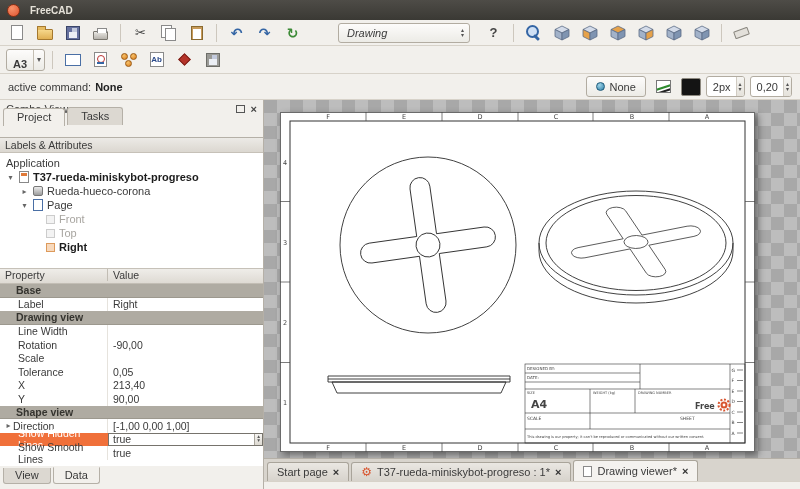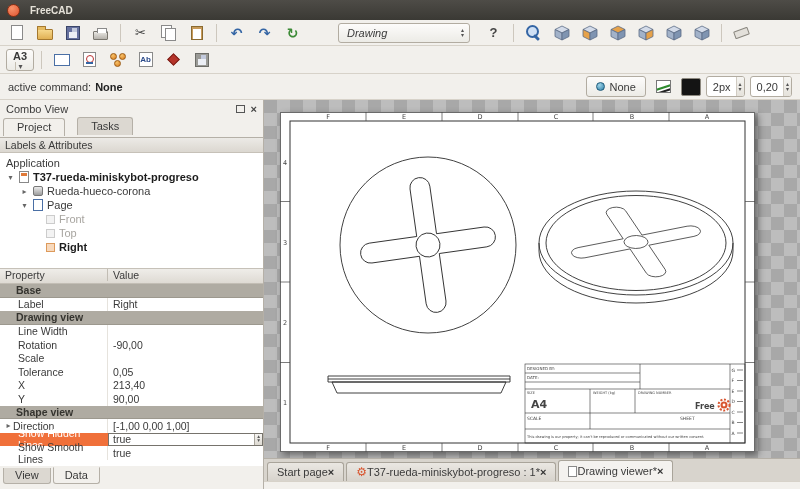--- a/index.html
+++ b/index.html
@@ -48,21 +48,21 @@
   .icon-annot { width: 14px; height: 15px; background: #fff; border: 1px solid #8a8a8a; font-size: 8px; font-weight: bold; color: #2b4a8a; display:flex; align-items:center; justify-content:center; }
   .icon-symbol { width: 9px; height: 9px; background: #b53329; transform: rotate(45deg); border: 1px solid #7a1f18; }
   .droplet { width: 9px; height: 9px; border-radius: 50%; background: radial-gradient(circle at 35% 30%, #9fd4e8, #2e7fa8); border: 1px solid #1d5a7a; }
   .icon-style { width: 15px; height: 13px; background: #fff; border: 1px solid #777; position: relative; overflow:hidden; }
   .icon-style::before { content:""; position:absolute; left:-2px; top:5px; width:20px; height:2px; background:#2e8b2e; transform:rotate(-18deg); }
   .icon-style::after { content:""; position:absolute; left:-2px; top:9px; width:20px; height:2px; background:#222; transform:rotate(-18deg); }
 
   .wb-combo { display: flex; align-items: center; height: 20px; border: 1px solid #b2aca1; border-radius: 3px; background: linear-gradient(#fdfcfb,#ecebe6); padding: 0 3px 0 8px; width: 132px; margin: 0 8px 0 30px; font-style: italic; }
   .wb-combo .txt { flex: 1; }
   .arrow-stack { display: flex; flex-direction: column; align-items: center; line-height: 5px; font-size: 6px; color: #555; padding: 0 2px; }
-  .a3-btn { display: flex; align-items: center; height: 22px; border: 1px solid #b2aca1; border-radius: 3px; background: linear-gradient(#fdfcfb,#ecebe6); margin-left: 2px; flex-direction: column; }
+  .a3-btn { display: flex; align-items: flex-end; height: 22px; border: 1px solid #b2aca1; border-radius: 3px; background: linear-gradient(#fdfcfb,#ecebe6); margin-left: 2px; }
   .a3-btn .lbl { padding: 0 6px; font-weight: bold; font-size: 11px; }
   .a3-btn .dd { border-left: 1px solid #c4beb2; padding: 0 3px; font-size: 8px; color: #555; height: 100%; display:flex; align-items:center; }
 
   .cube { display:block; }
 
   
   .commandbar { height: 26px; display: flex; align-items: center; background: #F2F0EC; border-bottom: 1px solid #d7d2c9; padding: 0 8px; gap: 4px; }
   .cmd-val { font-weight: bold; color: #222; }
   .cmd-right { margin-left: auto; display: flex; align-items: center; gap: 5px; }
   .fill-btn { height: 21px; border: 1px solid #b2aca1; border-radius: 3px; background: linear-gradient(#fdfcfb,#ecebe6); display: flex; align-items: center; gap: 5px; padding: 0 9px; }
@@ -73,21 +73,21 @@
 
   
   .main { display: flex; height: 389px; }
 
   
   .combo-view { width: 264px; flex: none; display: flex; flex-direction: column; background: #F2F0EC; border-right: 1px solid #b5b0a7; }
   .panel-header { height: 17px; display: flex; align-items: center; padding: 0 6px; }
   .panel-header .sp { flex: 1; }
   .ph-float { width: 9px; height: 8px; border: 1px solid #555; margin-right: 6px; }
   .ph-close { font-weight: bold; color: #444; font-size: 11px; line-height: 10px; }
-  .panel-tabs { display: flex; height: 21px; padding: 2px 3px 2px; gap: 12px; border-bottom: 1px solid #b5b0a7; align-items: flex-end; }
+  .panel-tabs { display: flex; height: 21px; padding: 2px 3px 12px; gap: 2px; border-bottom: 1px solid #b5b0a7; align-items: flex-end; }
   .ptab { padding: 2px 13px 3px; border: 1px solid #b5b0a7; border-bottom: none; border-radius: 3px 3px 0 0; background: #dcd8d1; }
   .ptab.active { background: #F2F0EC; position: relative; top: 1px; }
   .attr-bar { height: 15px; background: linear-gradient(#eceae6,#dbd7d0); border-bottom: 1px solid #c6c1b8; display: flex; align-items: center; padding: 0 5px; font-size: 10.5px; }
 
   .tree { height: 116px; background: #fff; border-bottom: 1px solid #c6c1b8; padding-top: 3px; overflow: hidden; }
   .trow { height: 14px; display: flex; align-items: center; gap: 4px; font-size: 11px; white-space: nowrap; }
   .caret { width: 9px; font-size: 8px; color: #666; text-align: center; flex: none; }
   .i-doc { width: 10px; height: 12px; background: #fff; border: 1px solid #888; position: relative; flex: none; }
   .i-doc::after { content:""; position:absolute; left:1px; top:1px; width:6px; height:3px; background:#e07a3a; }
   .i-body { width: 10px; height: 10px; background: linear-gradient(#ececec,#9c9c9c); border: 1px solid #777; border-radius: 2px; flex: none; }
@@ -124,21 +124,21 @@
       linear-gradient(45deg, #bdbdbd 25%, transparent 25%, transparent 75%, #bdbdbd 75%),
       linear-gradient(45deg, #bdbdbd 25%, transparent 25%, transparent 75%, #bdbdbd 75%);
     background-size: 26px 26px;
     background-position: 0 0, 13px 13px; }
   .sheet { position: absolute; left: 16px; top: 12px; width: 475px; height: 340px; background: #fff; box-shadow: 3px 3px 7px rgba(0,0,0,.45); }
   .sheet svg { display: block; width: 475px; height: 340px; }
   .sheet text { font-family: "DejaVu Sans", sans-serif; fill: #444; }
 
   
   .doc-tabbar { height: 23px; background: #d8d4cd; border-top: 1px solid #b5b0a7; display: flex; align-items: flex-end; padding: 0 3px; gap: 2px; }
-  .dtab { height: 19px; display: flex; align-items: center; padding: 0 9px; border: 1px solid #a9a49a; border-bottom: none; border-radius: 3px 3px 0 0; background: linear-gradient(#eae7e2,#d7d3cc); white-space: nowrap; }
+  .dtab { height: 19px; display: flex; align-items: center; gap: 5px; padding: 0 9px; border: 1px solid #a9a49a; border-bottom: none; border-radius: 3px 3px 0 0; background: linear-gradient(#eae7e2,#d7d3cc); white-space: nowrap; }
   .dtab.active { background: #f4f2ef; height: 21px; }
   .dtab .x { font-weight: bold; font-size: 11px; color: #333; }
   .dtab .gear { color: #d8552f; font-size: 12px; line-height: 12px; }
   .dtab .pgico { width: 9px; height: 11px; background: #fff; border: 1px solid #8a8a8a; }
 
   .statusbar { height: 8px; background: #F2F0EC; border-top: 1px solid #d7d2c9; }
 </style>
 </head>
 <body>
 

